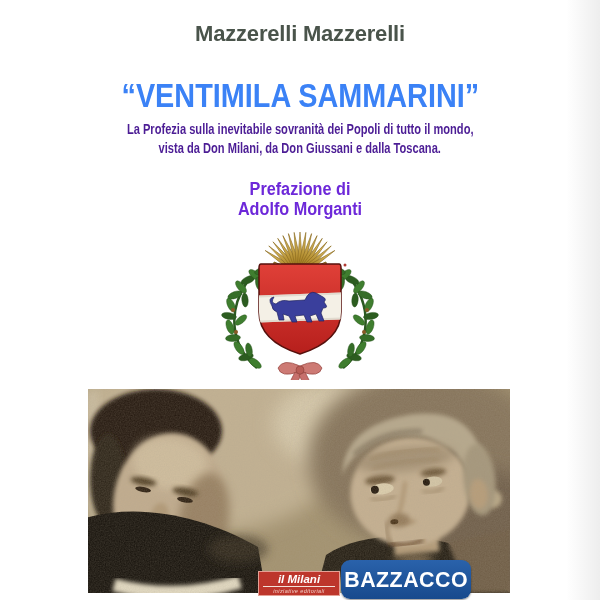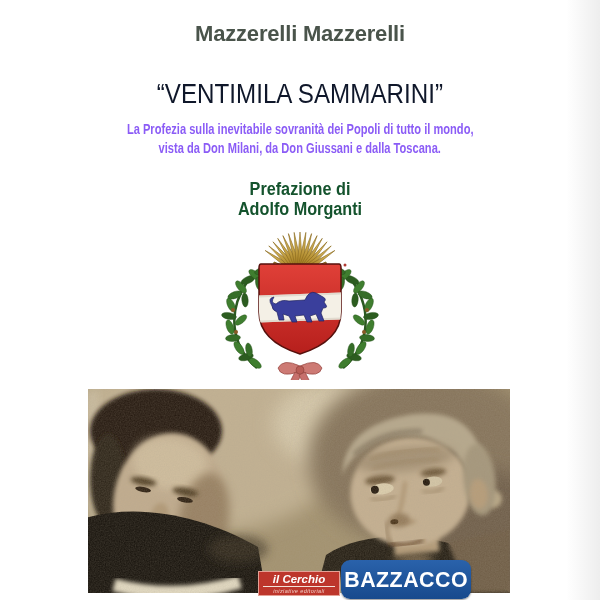--- a/index.html
+++ b/index.html
@@ -3,25 +3,25 @@
 <meta charset="utf-8">
 <style>
   html,body{margin:0;padding:0;background:#ffffff;}
   .stage{
     position:relative;width:600px;height:600px;overflow:hidden;
     background:#ffffff;font-family:"Liberation Sans",sans-serif;
     -webkit-font-smoothing:antialiased;
   }
   .centered{position:absolute;left:0;width:600px;text-align:center;}
   .author{top:21px;font-size:22px;font-weight:bold;color:#4a544b;letter-spacing:-0.2px;}
-  .title{top:79px;font-size:26px;font-weight:normal;color:#0f172a;white-space:nowrap;}
+  .title{top:79px;font-size:31px;font-weight:bold;color:#3b82f6;white-space:nowrap;}
   .title .squeeze{display:inline-block;transform:scale(0.93,1.05);transform-origin:center;}
-  .subtitle{top:120px;font-size:15px;font-weight:bold;color:#8b5cf6;line-height:18.5px;}
+  .subtitle{top:120px;font-size:15px;font-weight:bold;color:#4c1d95;line-height:18.5px;}
   .subtitle .squeeze{display:inline-block;transform:scaleX(0.74);transform-origin:center;white-space:nowrap;}
-  .preface{top:179px;font-size:18px;font-weight:bold;color:#14532d;line-height:20px;}
+  .preface{top:179px;font-size:18px;font-weight:bold;color:#6d28d9;line-height:20px;}
   .preface .squeeze{display:inline-block;transform:scaleX(0.9);transform-origin:center;}
   .emblem{position:absolute;left:213px;top:220px;width:174px;height:160px;}
   .photo{position:absolute;left:88px;top:389px;width:422px;height:204px;}
   .badge{
     position:absolute;left:341px;top:560px;width:130px;height:39px;
     background:linear-gradient(#2a62ab,#174a8d);border-radius:9px;
     display:flex;align-items:center;justify-content:center;
     box-shadow:0 1px 2px rgba(0,0,0,0.45);
   }
   .badge span{color:#ffffff;font-size:22.5px;font-weight:bold;letter-spacing:0.5px;
@@ -243,18 +243,18 @@
 
       <rect width="422" height="204" filter="url(#pnoise)" opacity="0.55"></rect>
     </g>
   </svg>
 
   <div class="badge">
     <span>BAZZACCO</span>
   </div>
 
   <div class="imprint">
-    <span class="name">il Cerchio</span>
+    <span class="name">il Milani</span>
     <span class="tagline">iniziative editoriali</span>
   </div>
 
   <div class="shade-right"></div>
 </div>
 
 </body></html>

